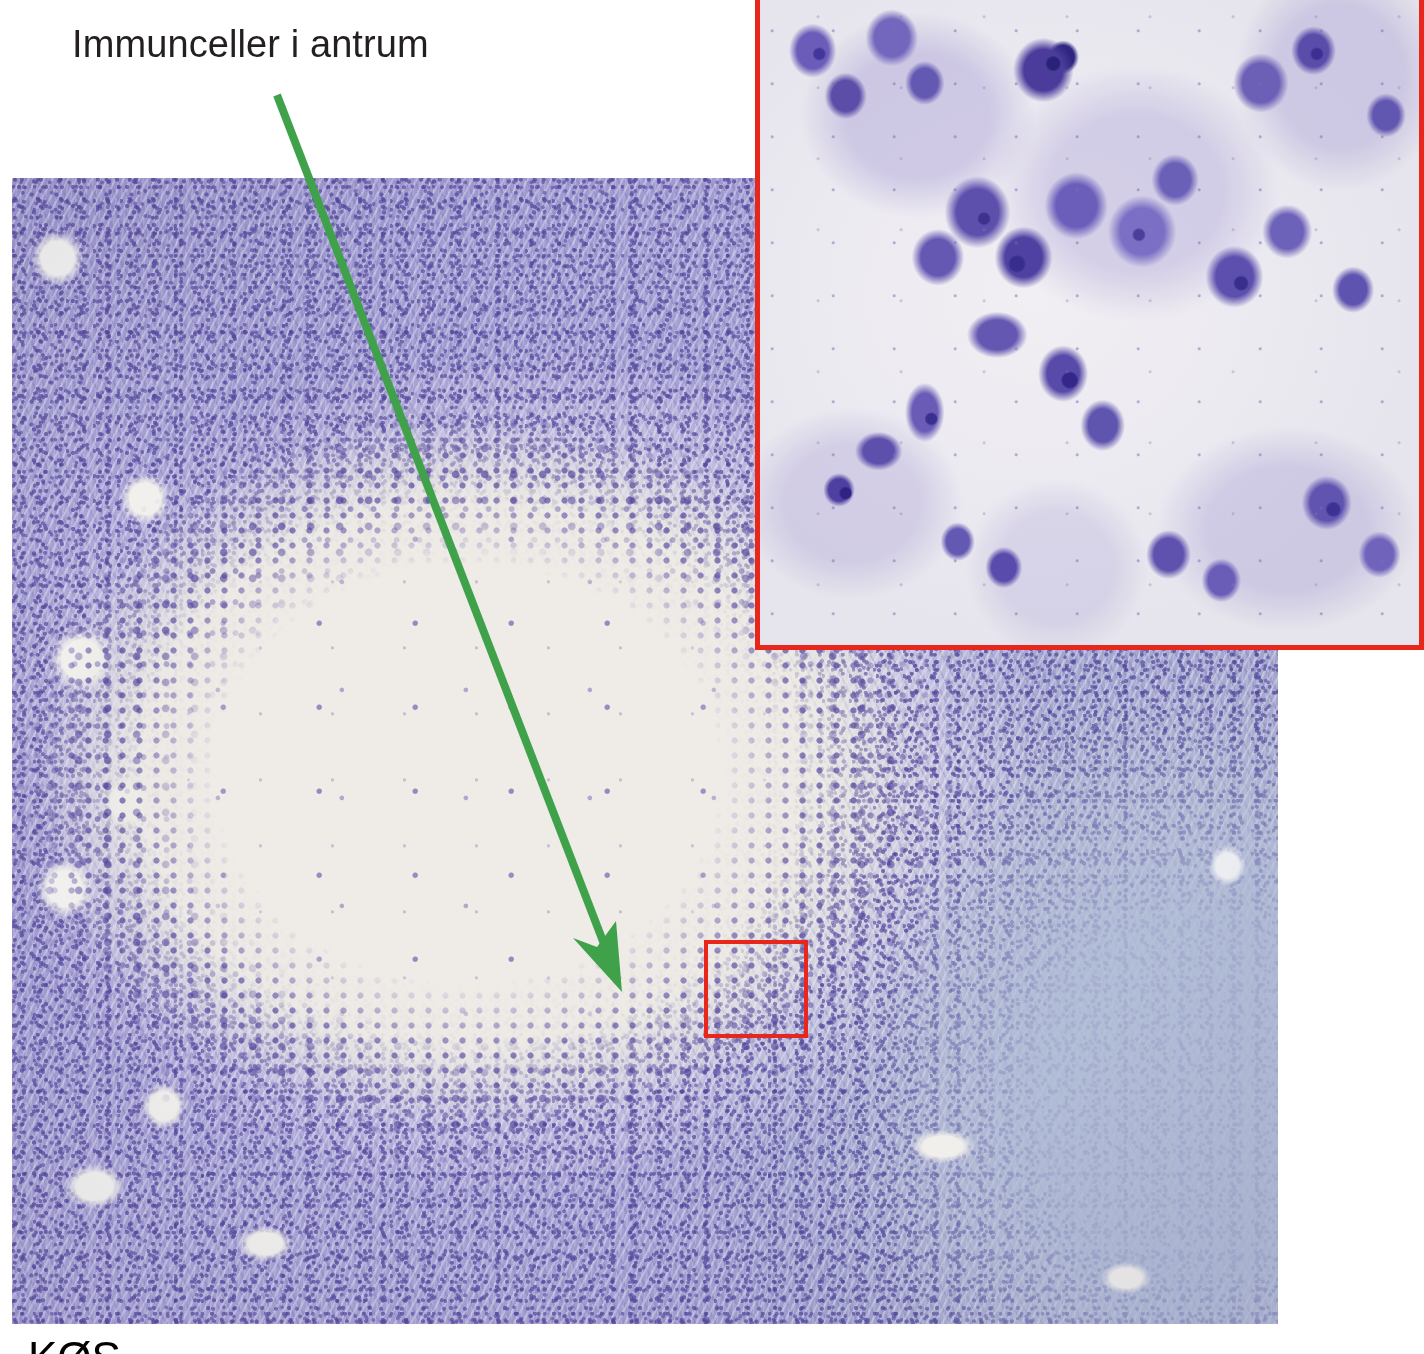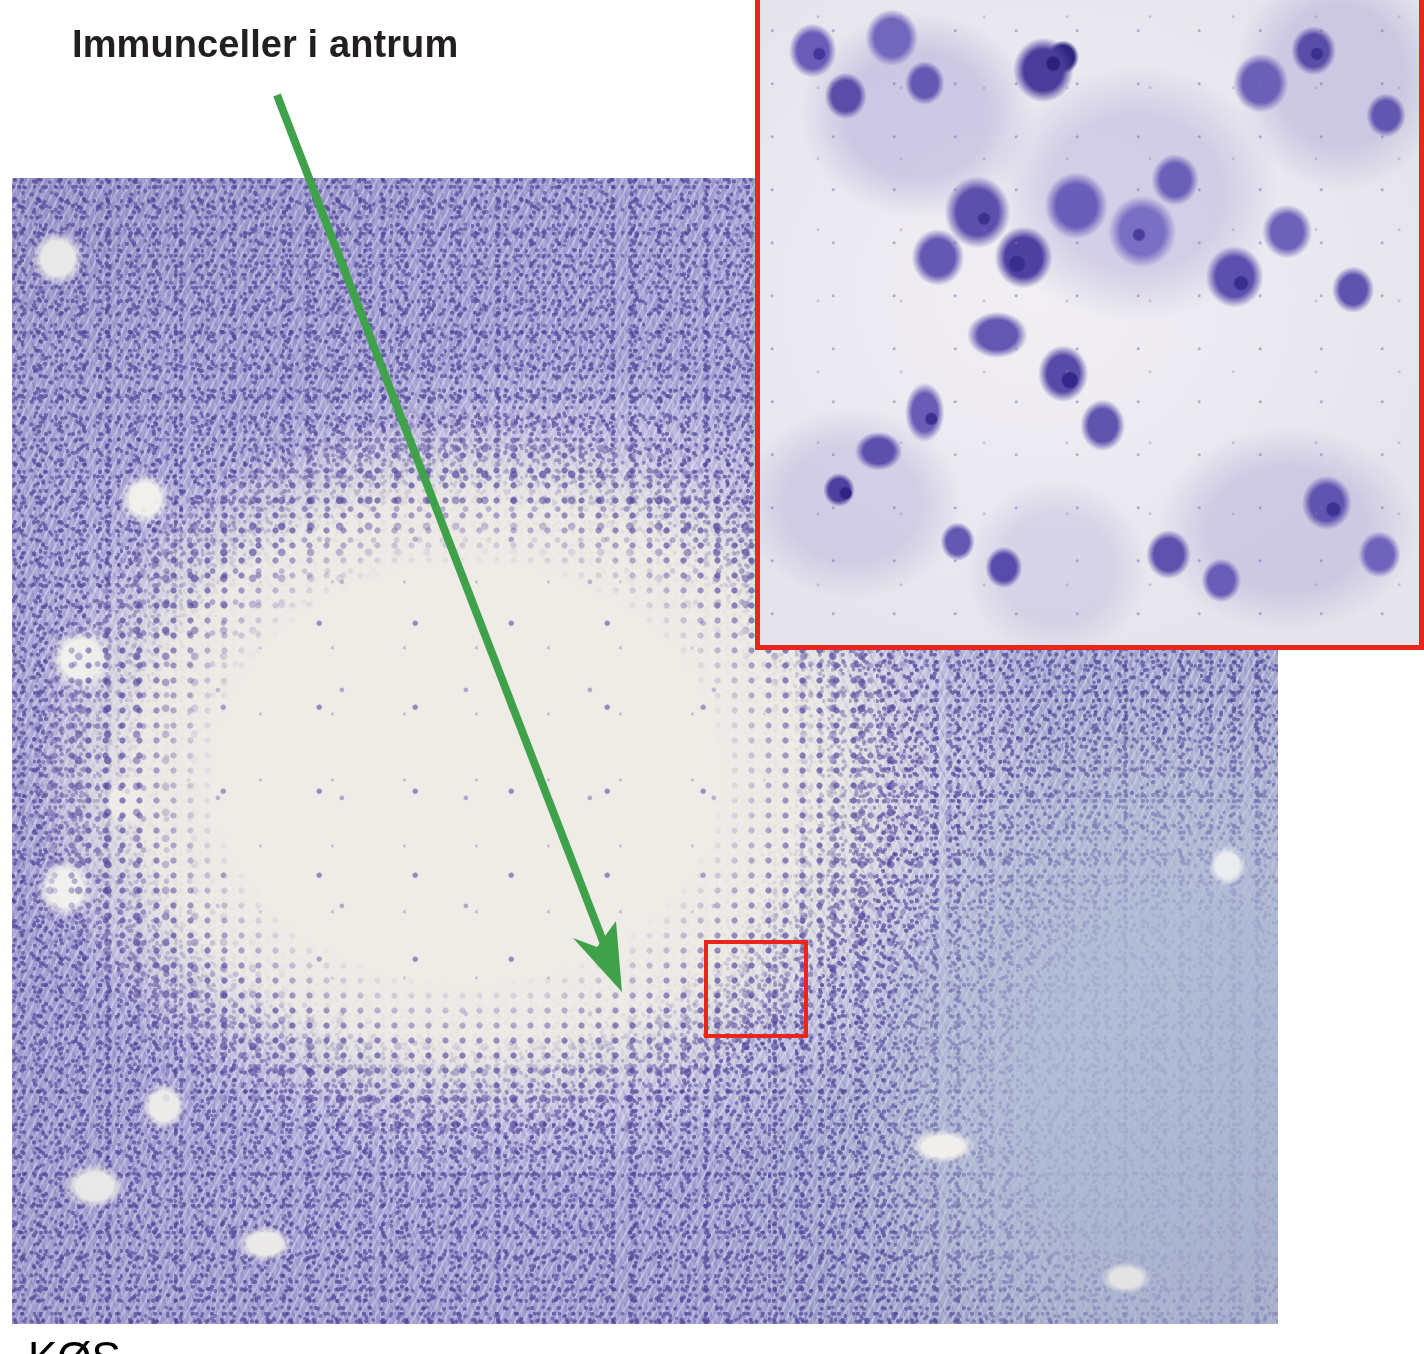--- a/index.html
+++ b/index.html
@@ -5,21 +5,21 @@
   html,body{margin:0;padding:0;background:#ffffff;}
   body{
     width:1424px;height:1354px;position:relative;overflow:hidden;
     font-family:"Liberation Sans","DejaVu Sans",sans-serif;
   }
 
   
   #slide-title{
     position:absolute;left:72px;top:22px;
     font-size:38px;line-height:44px;color:#231f20;
-    letter-spacing:0.1px;white-space:nowrap;font-weight:bold;
+    letter-spacing:0.1px;white-space:nowrap;
   }
 
   
   #bottom-caption{
     position:absolute;left:28px;top:1334px;
     font-size:44px;line-height:48px;color:#000000;
     font-weight:400;white-space:nowrap;
   }
 
   

